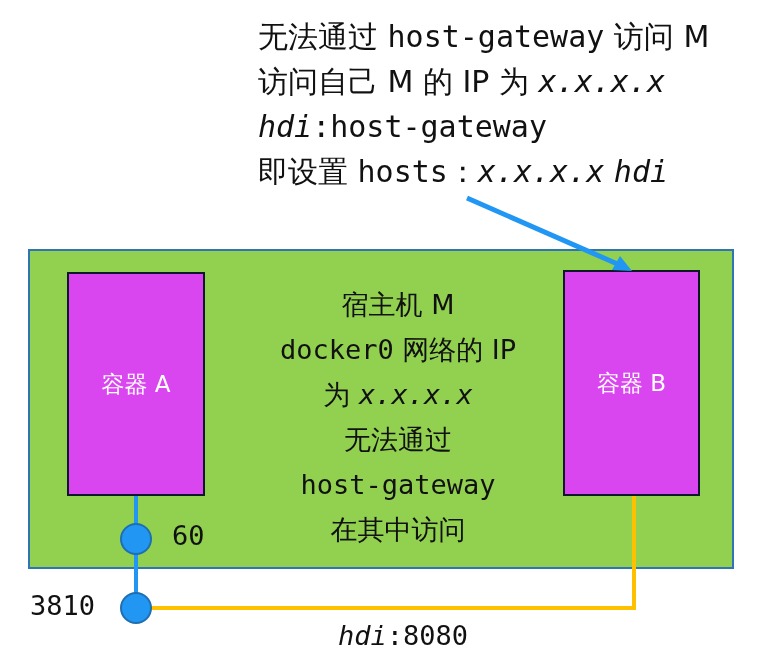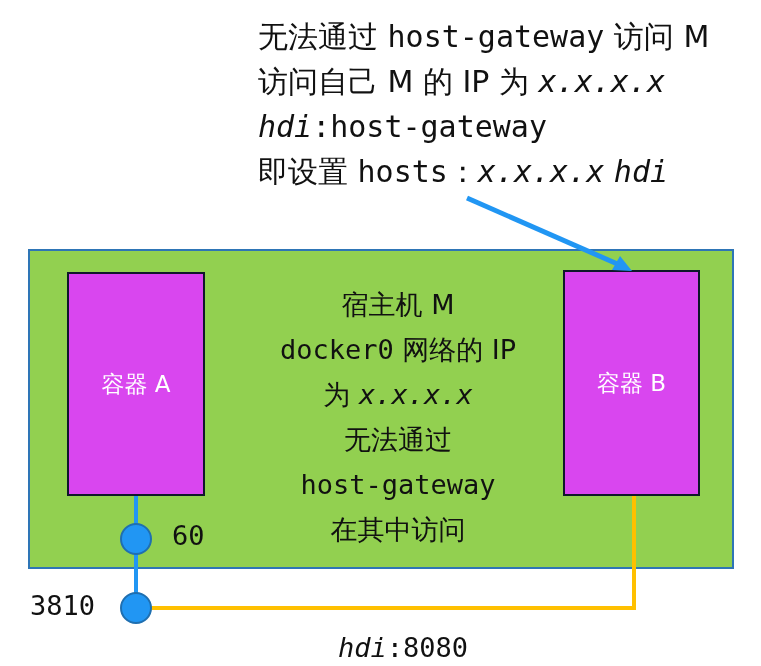--- a/index.html
+++ b/index.html
@@ -12,21 +12,21 @@
                 background: #92d050; border: 2px solid #2e75b6; box-sizing: border-box; }
     .container { position: absolute; background: #d946ef; border: 2px solid #0f172a; box-sizing: border-box;
                  color: #fff; font-size: 23px; display: flex; align-items: center; justify-content: center; }
     #container-a { left: 67px; top: 272px; width: 138px; height: 224px; }
     #container-b { left: 563px; top: 270px; width: 137px; height: 226px; }
     #center-text { position: absolute; left: 205px; top: 282px; width: 386px; text-align: center;
                    font-size: 27px; line-height: 45px; }
     .port-label { position: absolute; font-size: 27px; font-family: "DejaVu Sans Mono", monospace; }
     #port-80 { left: 172px; top: 520px; }
     #port-8080 { left: 30px; top: 590px; }
-    #link-label { position: absolute; left: 338px; top: 620px; font-size: 27px; font-family: "DejaVu Sans Mono", monospace; margin-top: 12px; }
+    #link-label { position: absolute; left: 338px; top: 620px; font-size: 27px; font-family: "DejaVu Sans Mono", monospace; }
     svg#overlay { position: absolute; left: 0; top: 0; }
   </style>
 </head>
 <body>
 
 <div id="top-note">
   <div><span>无法通过</span> <span class="mono">host-gateway</span> <span>访问 M</span></div>
   <div><span>访问自己 M 的 IP 为</span> <span class="mono it">x.x.x.x</span></div>
   <div class="mono"><span class="it">hdi</span><span>:host-gateway</span></div>
   <div><span>即设置</span>  <span class="mono">hosts：</span><span class="mono it">x.x.x.x</span> <span class="mono it">hdi</span></div>

